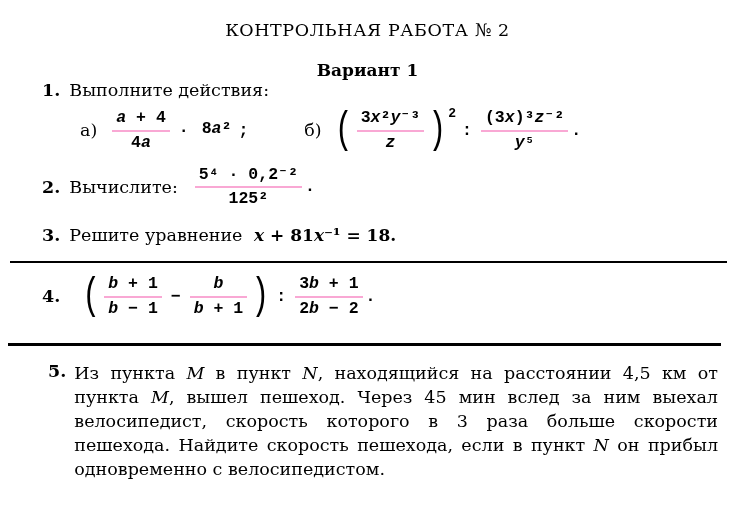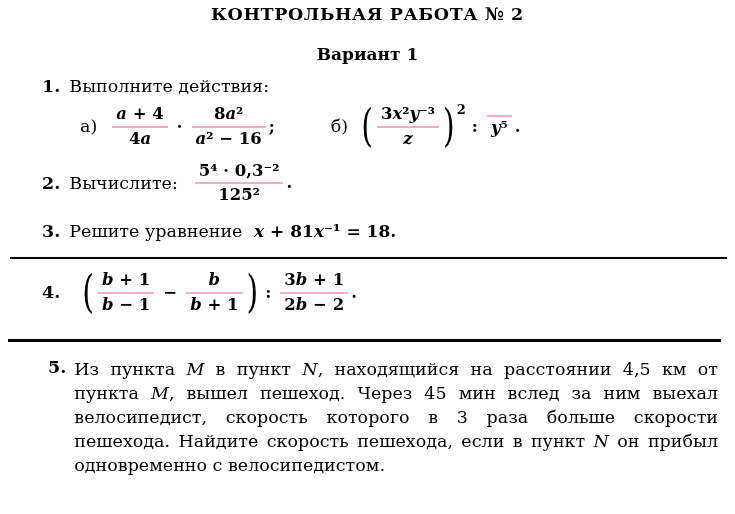--- a/index.html
+++ b/index.html
@@ -6,56 +6,56 @@
   .page {
     position: relative;
     width: 735px;
     height: 514px;
     background: #ffffff;
     color: #000;
     font-family: "DejaVu Serif", "Liberation Serif", serif;
     overflow: hidden;
   }
   .title {
-    padding-top: 4px;
+    padding-top: 20px;
     text-align: center;
-    font-weight: bold;
+    font-weight: normal;
     font-size: 17.5px;
     letter-spacing: 0.6px;
   }
   .variant {
     margin-top: 20px;
     text-align: center;
     font-weight: bold;
     font-size: 17px;
   }
   .prow { padding-left: 42px; font-size: 17.5px; }
   .pnum { font-weight: bold; margin-right: 9px; }
   .flexrow { display: flex; align-items: center; }
 
   
-  .math { font-weight: bold; font-size: 16.5px; display: inline-flex; align-items: center; }
+  .math { font-weight: bold; font-size: 16.5px; display: inline-flex; align-items: center; font-family: Liberation Mono, monospace; }
   .it { font-style: italic; }
   .frac { display: inline-block; vertical-align: middle; text-align: center; margin: 0 3px; }
   .fnum { display: block; padding: 0 4px 2px; line-height: 1.2; }
   .fden { display: block; border-top: 2px solid #f9a8d4; padding: 1px 4px 0; line-height: 1.2; }
   .op { margin: 0 6px; font-weight: bold; }
   .bparen {
     display: inline-block;
     font-size: 30px;
     line-height: 1;
     font-weight: normal;
     transform: scaleY(1.5);
     margin: 0 1px;
   }
   .pexp { font-size: 13px; position: relative; top: -17px; margin-left: 1px; font-weight: bold; }
   .tail { font-weight: bold; }
   .sublabel { margin-right: 12px; font-size: 17.5px; }
 
-  #p1row { margin-top: 12px; }
+  #p1row { margin-top: 0; }
   #p1formulas { margin-top: 8px; padding-left: 80px; }
   #p1b { margin-left: 56px; }
   #p2row { margin-top: 12px; }
   #p3row { margin-top: 16px; }
   #p3row .equation { margin-left: 6px; font-weight: bold; font-size: 17px; }
   .divider1 { margin: 16px 8px 0 10px; height: 2px; background: #000; }
   #p4row { margin-top: 11px; }
   .divider2 { margin: 24px 14px 0 8px; height: 3px; background: #000; }
   #p5 { margin-top: 15px; padding-left: 48px; padding-right: 17px; display: flex; font-size: 17.5px; }
   #p5 .pnum { flex: none; margin-right: 8px; }
@@ -77,51 +77,51 @@
     <span class="flexrow" id="p1a">
       <span class="sublabel">а)</span>
       <span class="math">
         <span class="frac">
           <span class="fnum"><span class="it">a</span><span> + 4</span></span>
           <span class="fden"><span>4</span><span class="it">a</span></span>
         </span>
         <span class="op">·</span>
         <span class="frac">
           <span class="fnum"><span>8</span><span class="it">a</span><span>²</span></span>
-          <span class="fden"><span class="it">a</span><span>² − 16</span></span>
         </span>
         <span class="tail">;</span>
       </span>
     </span>
 
     <span class="flexrow" id="p1b">
       <span class="sublabel">б)</span>
       <span class="math">
         <span class="bparen">(</span>
         <span class="frac">
           <span class="fnum"><span>3</span><span class="it">x</span><span>²</span><span class="it">y</span><span>⁻³</span></span>
           <span class="fden"><span class="it">z</span></span>
         </span>
         <span class="bparen">)</span>
         <span class="pexp">2</span>
         <span class="op">:</span>
         <span class="frac">
+          <span class="fnum"><span>(3</span><span class="it">x</span><span>)³</span><span class="it">z</span><span>⁻²</span></span>
           <span class="fden"><span class="it">y</span><span>⁵</span></span>
         </span>
         <span class="tail">.</span>
       </span>
     </span>
   </div>
 
   <div class="prow flexrow" id="p2row">
     <span class="pnum">2.</span>
     <span>Вычислите:</span>
     <span class="math" style="margin-left:14px;">
       <span class="frac">
-        <span class="fnum"><span>5⁴ · 0,3⁻²</span></span>
+        <span class="fnum"><span>5⁴ · 0,2⁻²</span></span>
         <span class="fden"><span>125²</span></span>
       </span>
       <span class="tail">.</span>
     </span>
   </div>
 
   <div class="prow" id="p3row">
     <span class="pnum">3.</span><span>Решите уравнение</span>
     <span class="equation"><span class="it">x</span><span> + 81</span><span class="it">x</span><span>⁻¹ = 18.</span></span>
   </div>

